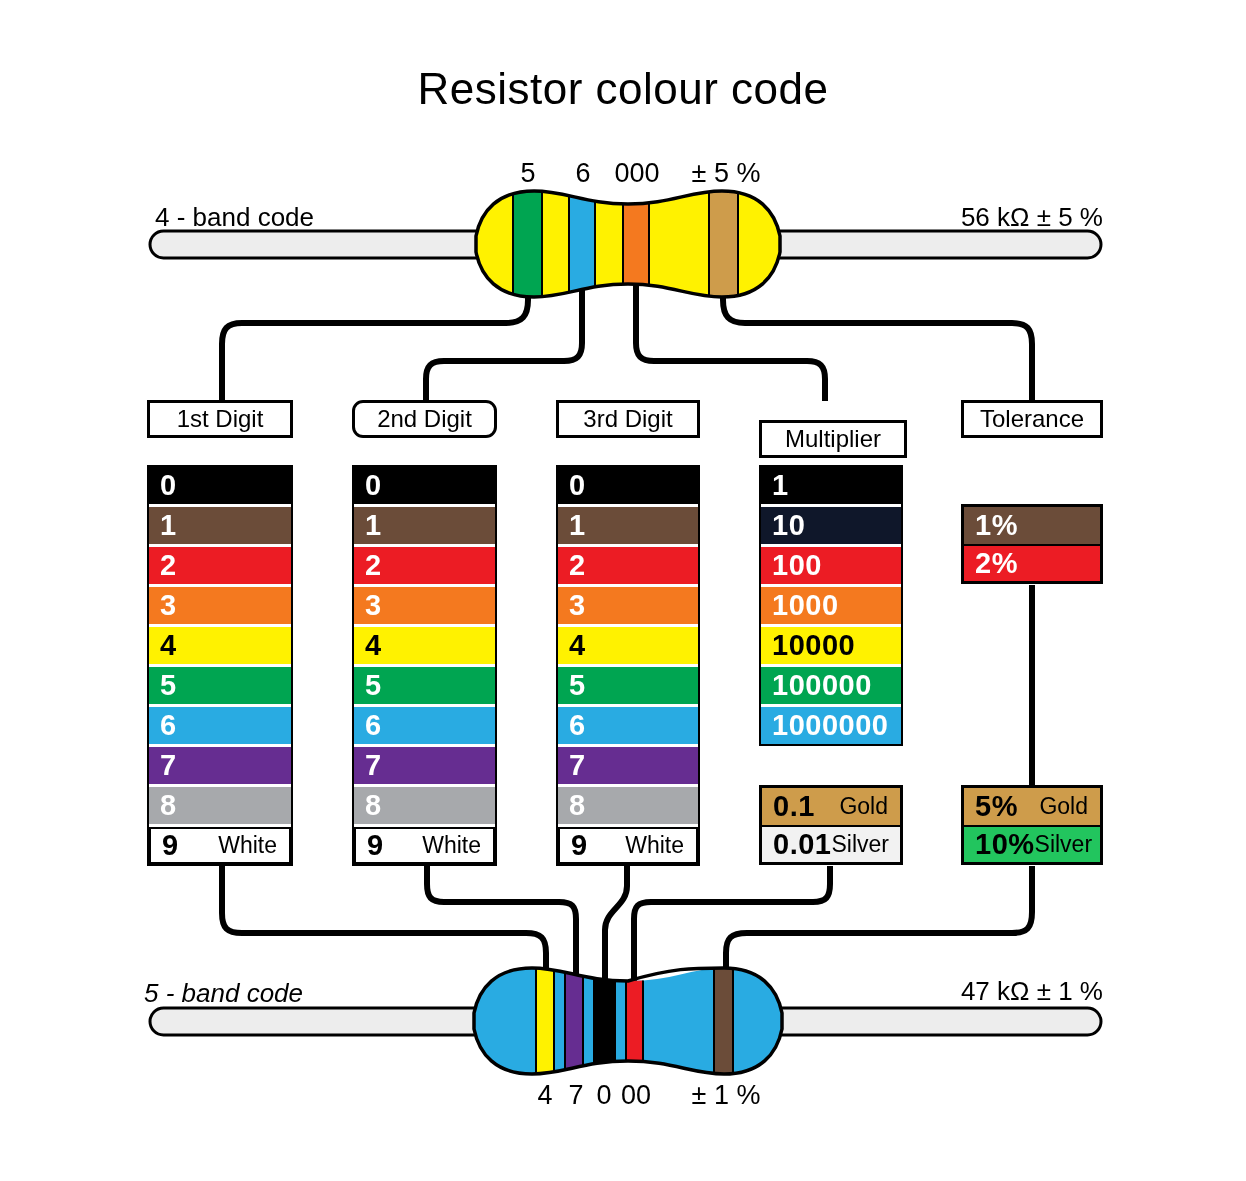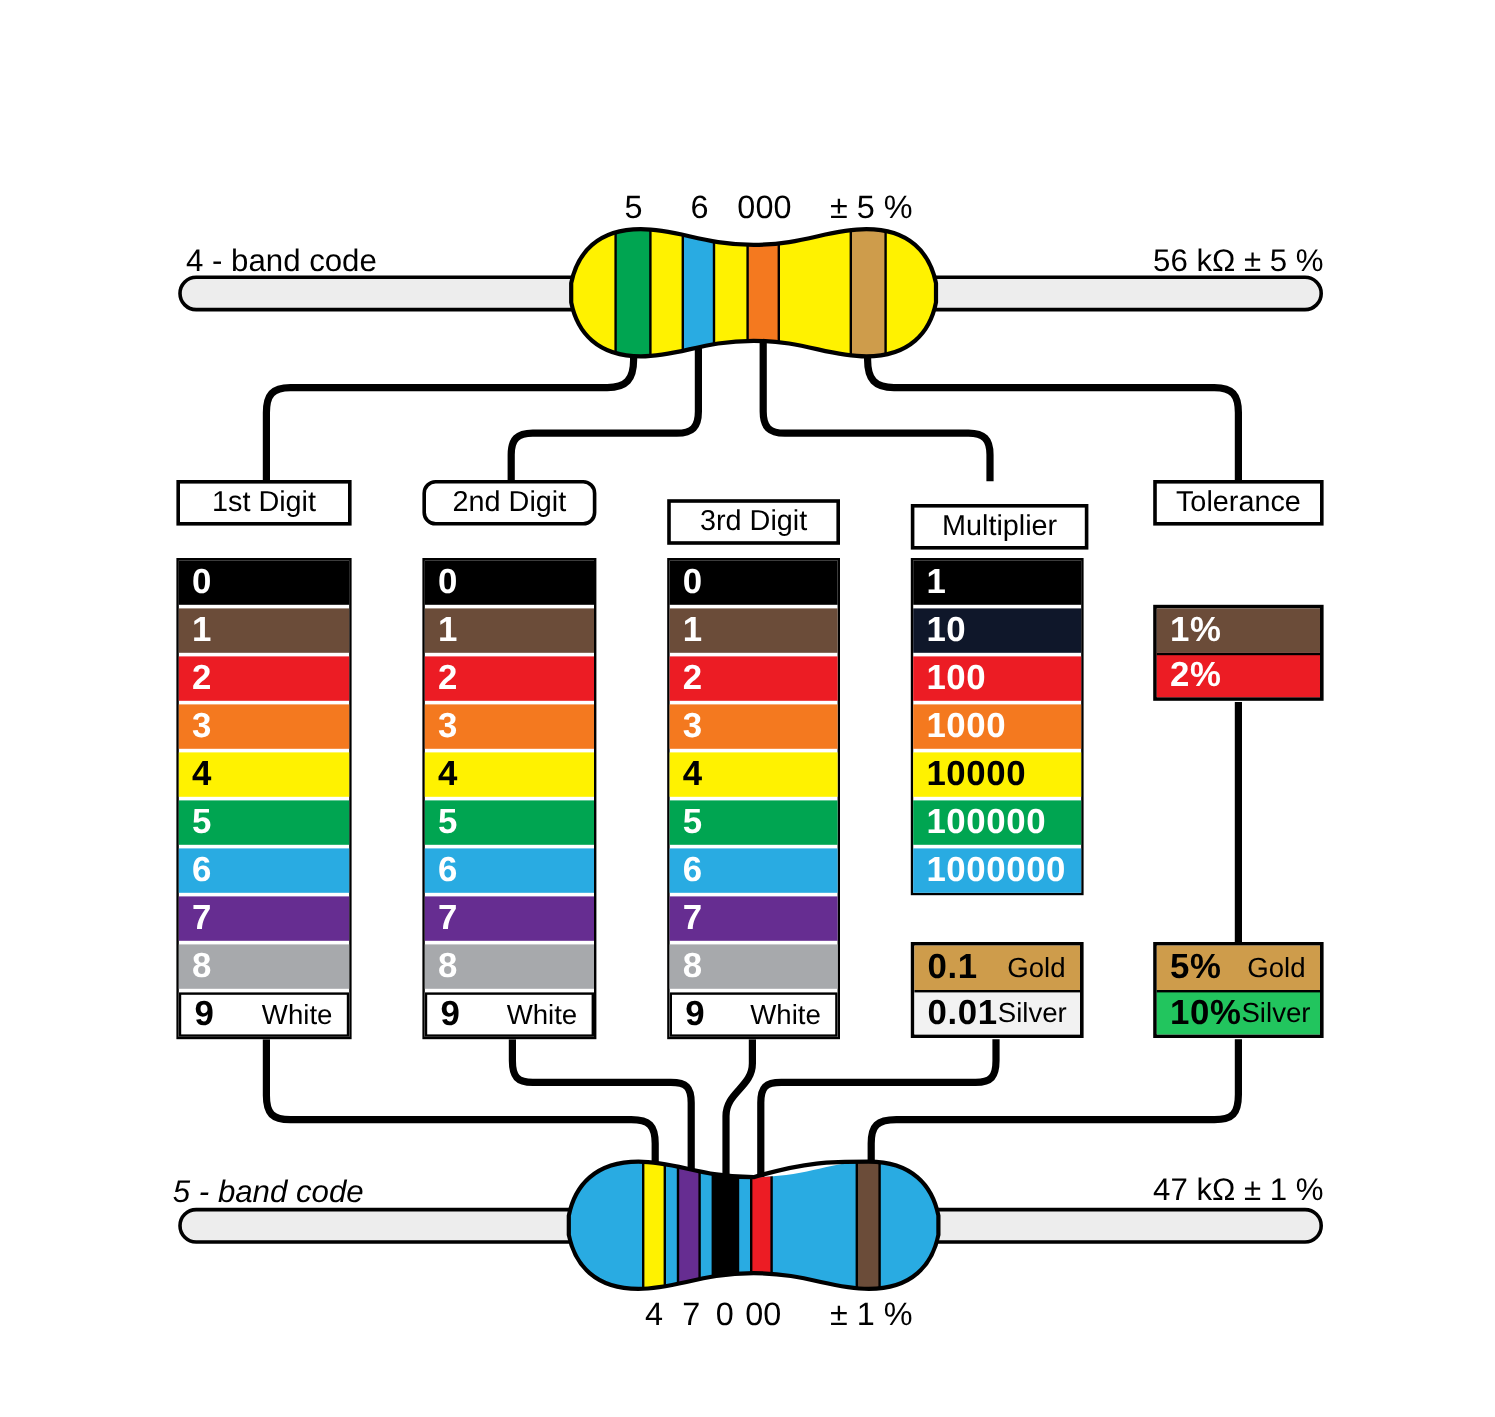--- a/index.html
+++ b/index.html
@@ -77,31 +77,32 @@
     <g clip-path="url(#clip-bottom-body)" stroke="#000" stroke-width="2">
       <rect x="536" y="965" width="18" height="112" fill="#FFF200"></rect>
       <rect x="565" y="965" width="18" height="112" fill="#662D91"></rect>
       <rect x="594" y="965" width="21" height="112" fill="#000000"></rect>
       <rect x="626" y="965" width="17" height="112" fill="#EC1C24"></rect>
       <rect x="714" y="965" width="19" height="112" fill="#6B4C39"></rect>
     </g>
     <path fill="none" stroke="#000" stroke-width="3.5" d="M 474 1013 C 479 988 496 968 532 968 C 564 968 584 981 628 981 C 672 968 692 968 724 968 C 760 968 777 988 782 1013 L 782 1029 C 777 1054 760 1074 724 1074 C 692 1074 672 1061 628 1061 C 584 1061 564 1074 532 1074 C 496 1074 479 1054 474 1029 Z"></path>
   </svg>
 
+  <div class="title">Resistor colour code</div>
 
   <div class="side-label" style="left:155px; top:202px;">4 - band code</div>
   <div class="side-label" style="right:143px; top:202px;">56 kΩ ± 5 %</div>
   <div class="band-label" style="left:528px; top:158px;">5</div>
   <div class="band-label" style="left:583px; top:158px;">6</div>
   <div class="band-label" style="left:637px; top:158px;">000</div>
   <div class="band-label" style="left:726px; top:158px;">± 5 %</div>
 
   <div class="hbox" style="left:147px; width:146px;">1st Digit</div>
   <div class="hbox" style="left:352px; width:145px;border-radius:11px;">2nd Digit</div>
-  <div class="hbox" style="left:556px; width:144px;margin-top:16px;">3rd Digit</div>
+  <div class="hbox" style="left:556px; width:144px;">3rd Digit</div>
   <div class="hbox" style="left:759px; width:148px;margin-top:20px;">Multiplier</div>
   <div class="hbox" style="left:961px; width:142px;">Tolerance</div>
 
   <div class="ctable" id="digit-table-1" style="left:147px; width:146px;">
       <div class="row" style="background: rgb(0, 0, 0); color: rgb(255, 255, 255);">
         <span class="val">0</span>
       </div>
       <div class="row" style="background: rgb(107, 76, 57); color: rgb(255, 255, 255);">
         <span class="val">1</span>
       </div>

